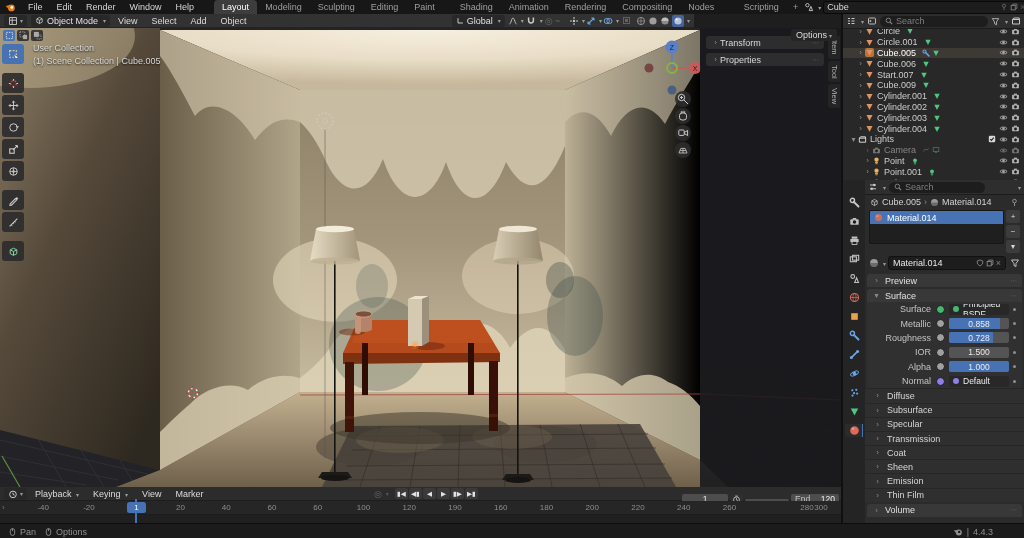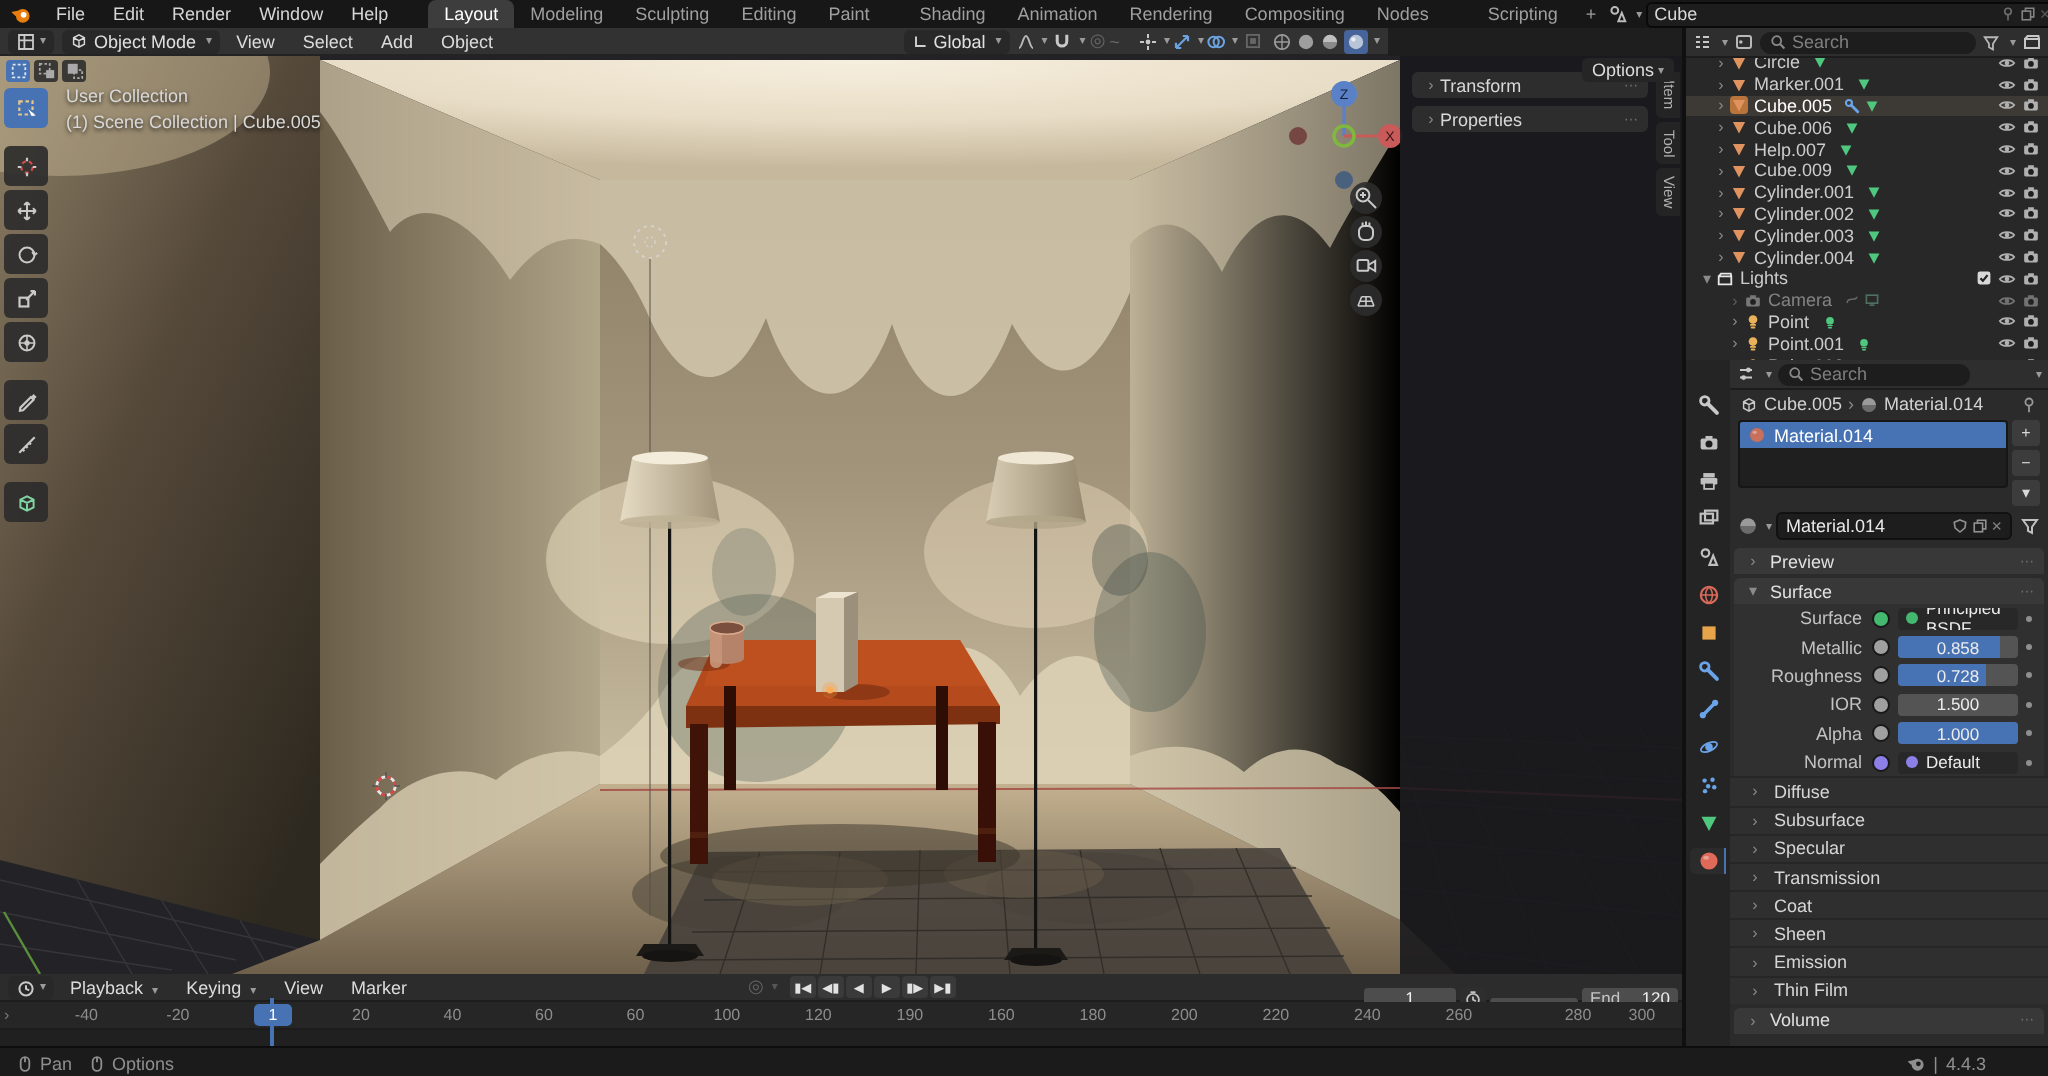--- a/index.html
+++ b/index.html
@@ -663,21 +663,21 @@
         <span class="tick" style="left: 317.712px;">60</span>
         <span class="tick" style="left: 363.462px;">100</span>
         <span class="tick" style="left: 409.212px;">120</span>
         <span class="tick" style="left: 454.962px;">190</span>
         <span class="tick" style="left: 500.712px;">160</span>
         <span class="tick" style="left: 546.462px;">180</span>
         <span class="tick" style="left: 592.212px;">200</span>
         <span class="tick" style="left: 637.962px;">220</span>
         <span class="tick" style="left: 683.712px;">240</span>
         <span class="tick" style="left: 729.462px;">260</span>
-        <span class="tick" style="left: 789px;">280</span>
+        <span class="tick" style="left: 807px;">280</span>
         <span class="tick" style="left: 820.962px;">300</span>
       </div>
     <div class="tl-tracks"></div>
     <div class="playhead"></div>
   </div>
 
   <div class="vdivider"></div>
 
   <div class="outliner">
     <div class="ol-header">
@@ -742,21 +742,21 @@
                 <circle cx="5" cy="5.5" r="1.6" fill="#1d1d1d"></circle>
               </svg>
             </span>
           </span>
         </div>
         <div class="ol-row" style="padding-left: 13px;">
           <span class="ol-arrow">›</span>
           <span class=""><span class="ic"><svg width="9" height="9" viewBox="0 0 10 10">
                 <path d="M1.6,2.2 L8.4,2.2 L5,8.6 Z" fill="#e0935f"></path>
               </svg></span></span>
-          <span class="ol-name">Marker.001</span>
+          <span class="ol-name">Circle.001</span>
           <span class="ol-extra">
             <span class="ic">
               <svg width="8" height="8" viewBox="0 0 10 10">
                 <path d="M1.6,2.2 L8.4,2.2 L5,8.6 Z" fill="#4fc77f"></path>
               </svg>
             </span>
           </span>
           <span class="ol-right">
             <span class="ic">
               <svg width="9" height="9" viewBox="0 0 10 10">
@@ -835,21 +835,21 @@
                 <circle cx="5" cy="5.5" r="1.6" fill="#1d1d1d"></circle>
               </svg>
             </span>
           </span>
         </div>
         <div class="ol-row" style="padding-left: 13px;">
           <span class="ol-arrow">›</span>
           <span class=""><span class="ic"><svg width="9" height="9" viewBox="0 0 10 10">
                 <path d="M1.6,2.2 L8.4,2.2 L5,8.6 Z" fill="#e0935f"></path>
               </svg></span></span>
-          <span class="ol-name">Help.007</span>
+          <span class="ol-name">Start.007</span>
           <span class="ol-extra">
             <span class="ic">
               <svg width="8" height="8" viewBox="0 0 10 10">
                 <path d="M1.6,2.2 L8.4,2.2 L5,8.6 Z" fill="#4fc77f"></path>
               </svg>
             </span>
           </span>
           <span class="ol-right">
             <span class="ic">
               <svg width="9" height="9" viewBox="0 0 10 10">

